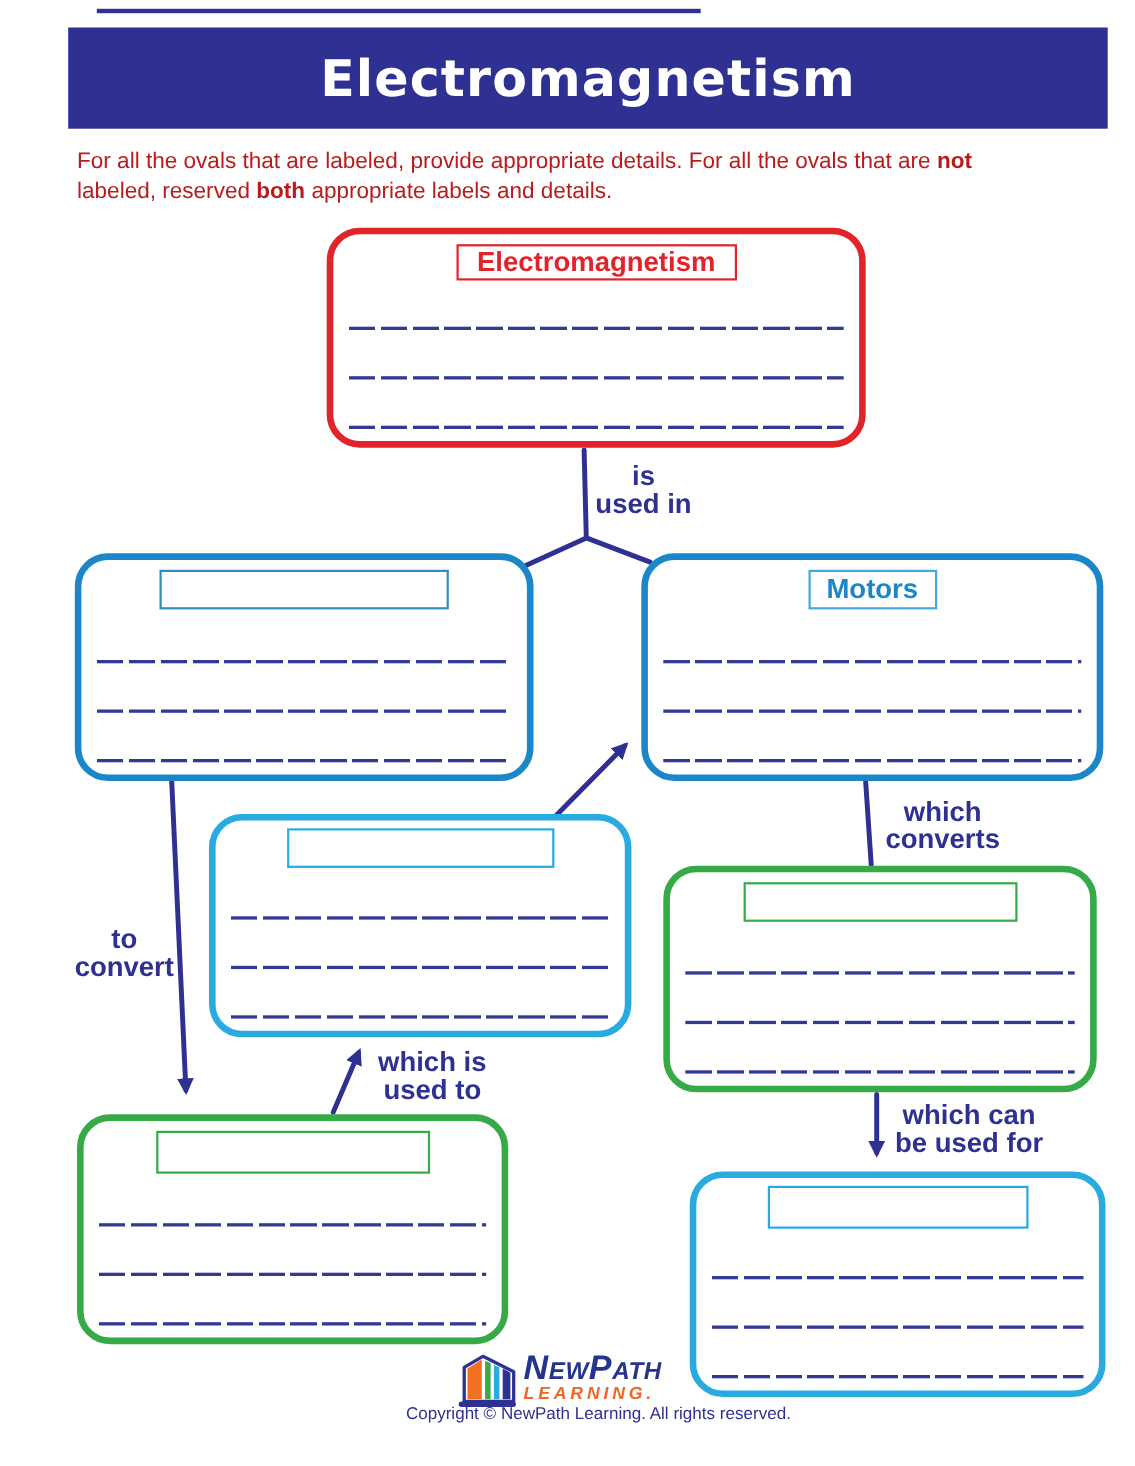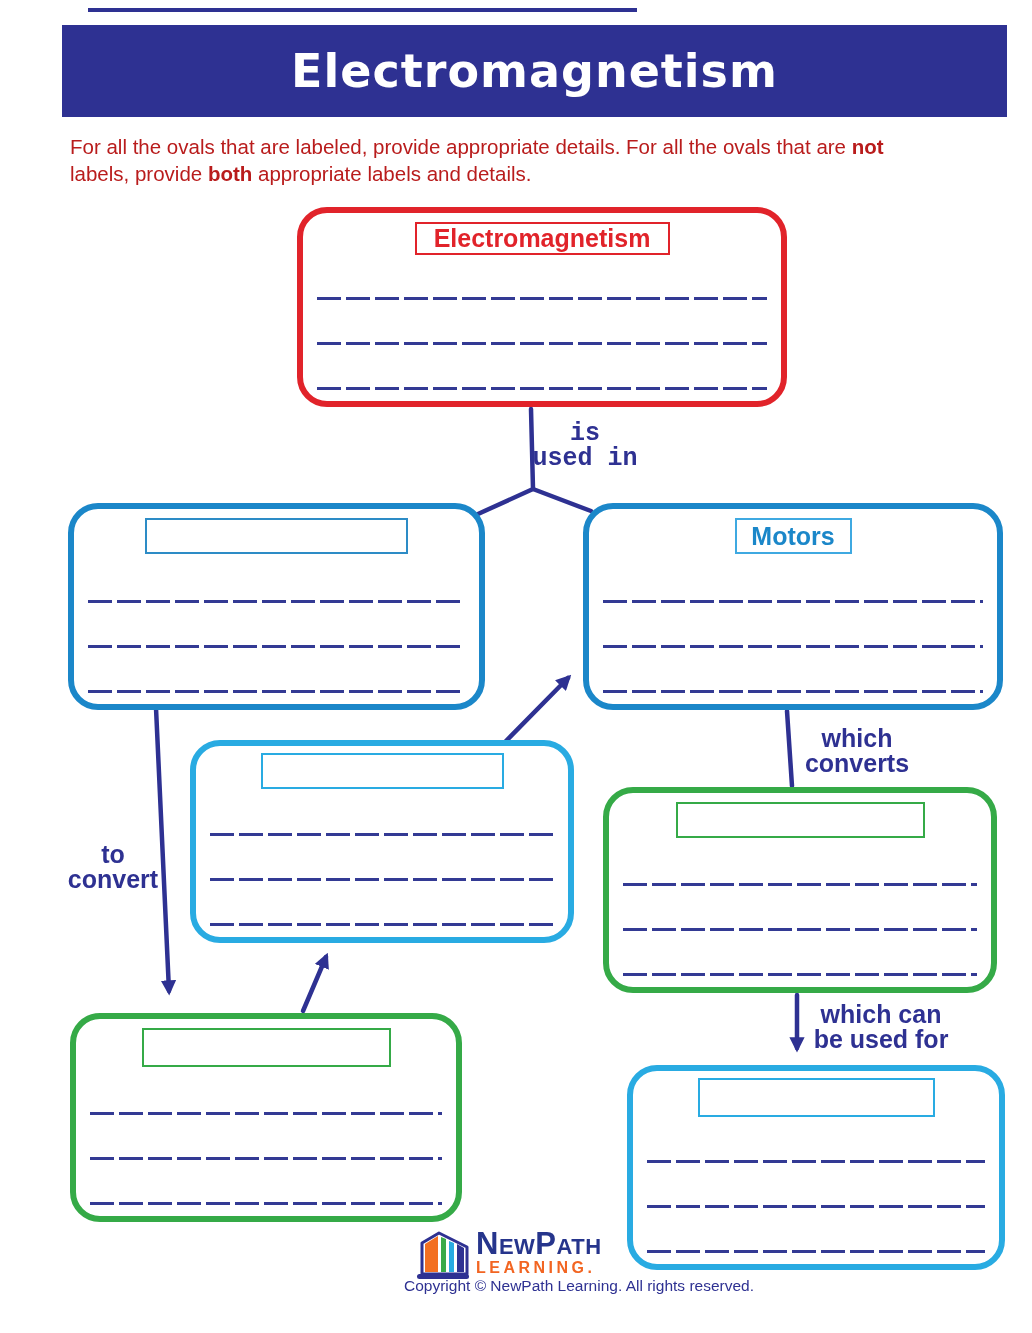--- a/index.html
+++ b/index.html
@@ -57,47 +57,47 @@
   .rel-label{
     position:absolute;color:#2e3192;font-weight:bold;font-size:25px;
     line-height:25px;text-align:center;white-space:pre-line;width:200px;
   }
 
   
   #connectors{position:absolute;left:0;top:0;pointer-events:none;}
 
   
   .logo{position:absolute;left:415px;top:1229px;display:flex;align-items:flex-start;}
-  .logo-words{margin-left:5px;}
+  .logo-words{margin-left:5px;font-style:italic;}
   .logo-name{
     color:#26358c;font-weight:bold;font-size:31px;line-height:30px;
     font-variant:small-caps;letter-spacing:0.5px;
   }
   .logo-sub{
     color:#f26522;font-weight:bold;font-size:16px;letter-spacing:3.5px;margin-top:0px;
   }
   .copyright{
-    position:absolute;left:334px;top:1277px;width:420px;text-align:right;
+    position:absolute;left:334px;top:1277px;width:420px;text-align:center;
     color:#2e3192;font-size:15.5px;
   }
 </style>
 </head>
 <body>
 
 <div id="page">
 
   <div class="top-rule"></div>
 
   <div class="banner">
     <h1>Electromagnetism</h1>
   </div>
 
   <div class="instructions">
     <div><span>For all the ovals that are labeled, provide appropriate details.  For all the ovals that are </span><b>not</b></div>
-    <div><span>labels, provide </span><b>both</b><span> appropriate labels and details.</span></div>
+    <div><span>labeled, reserved </span><b>both</b><span> appropriate labels and details.</span></div>
   </div>
 
   <svg id="connectors" width="1032" height="1333" viewBox="0 0 1032 1333">
     <defs>
       <marker id="arrow" viewBox="0 0 10 10" refX="7" refY="5" markerWidth="3.4" markerHeight="3.4" orient="auto-start-reverse">
         <path d="M0,0 L10,5 L0,10 z" fill="#2e3192"></path>
       </marker>
     </defs>
     <g stroke="#2e3192" stroke-width="4.5" fill="none" stroke-linecap="round" stroke-linejoin="round">
       <path d="M531,409 L533,489 L478,514"></path>
@@ -180,26 +180,28 @@
     <div class="node-label" style="width:237px;height:39px;margin-top:7px;">
       <span></span>
     </div>
     <div class="lines">
       <div class="blank-line"></div>
       <div class="blank-line"></div>
       <div class="blank-line"></div>
     </div>
   </div>
 
-  <div class="rel-label" style="left:485px;top:421px;font-family:Liberation Mono, monospace;">is
+  <div class="rel-label" style="left:485px;top:421px;">is
 used in</div>
   <div class="rel-label" style="left:757px;top:726px;">which
 converts</div>
   <div class="rel-label" style="left:13px;top:842px;">to
 convert</div>
+  <div class="rel-label" style="left:293px;top:954px;">which is
+used to</div>
   <div class="rel-label" style="left:781px;top:1002px;">which can
 be used for</div>
 
   <div class="logo">
     <svg width="56" height="52" viewBox="0 0 56 52">
       <polygon points="7,45 7,14 24,4 52,18 52,45" fill="#ffffff" stroke="#2e3192" stroke-width="3" stroke-linejoin="round"></polygon>
       <polygon points="10,43 10,15 23,7 23,43" fill="#f36f21"></polygon>
       <polygon points="26,43 26,8 31,10 31,43" fill="#3aaa49"></polygon>
       <polygon points="34,43 34,12 39,14 39,43" fill="#29abe2"></polygon>
       <polygon points="42,43 42,15 49,19 49,43" fill="#2e3192"></polygon>

